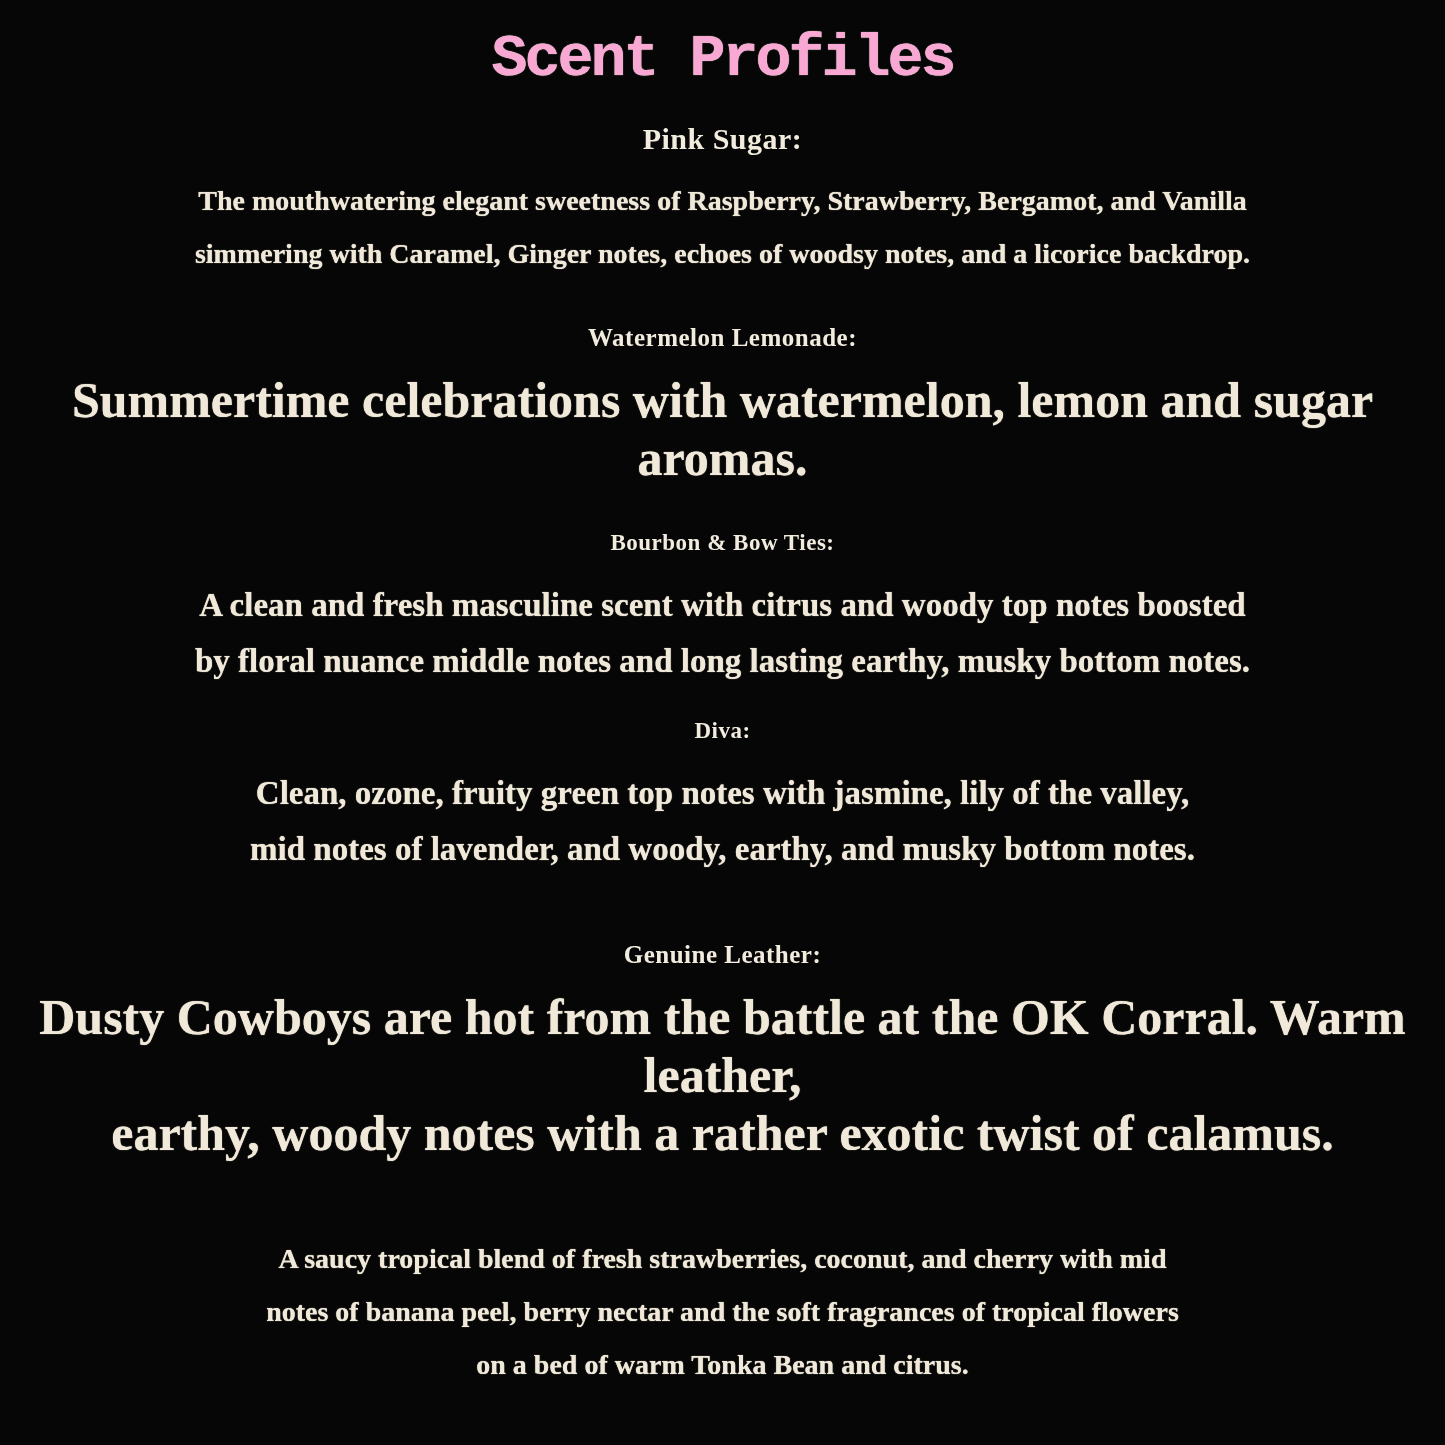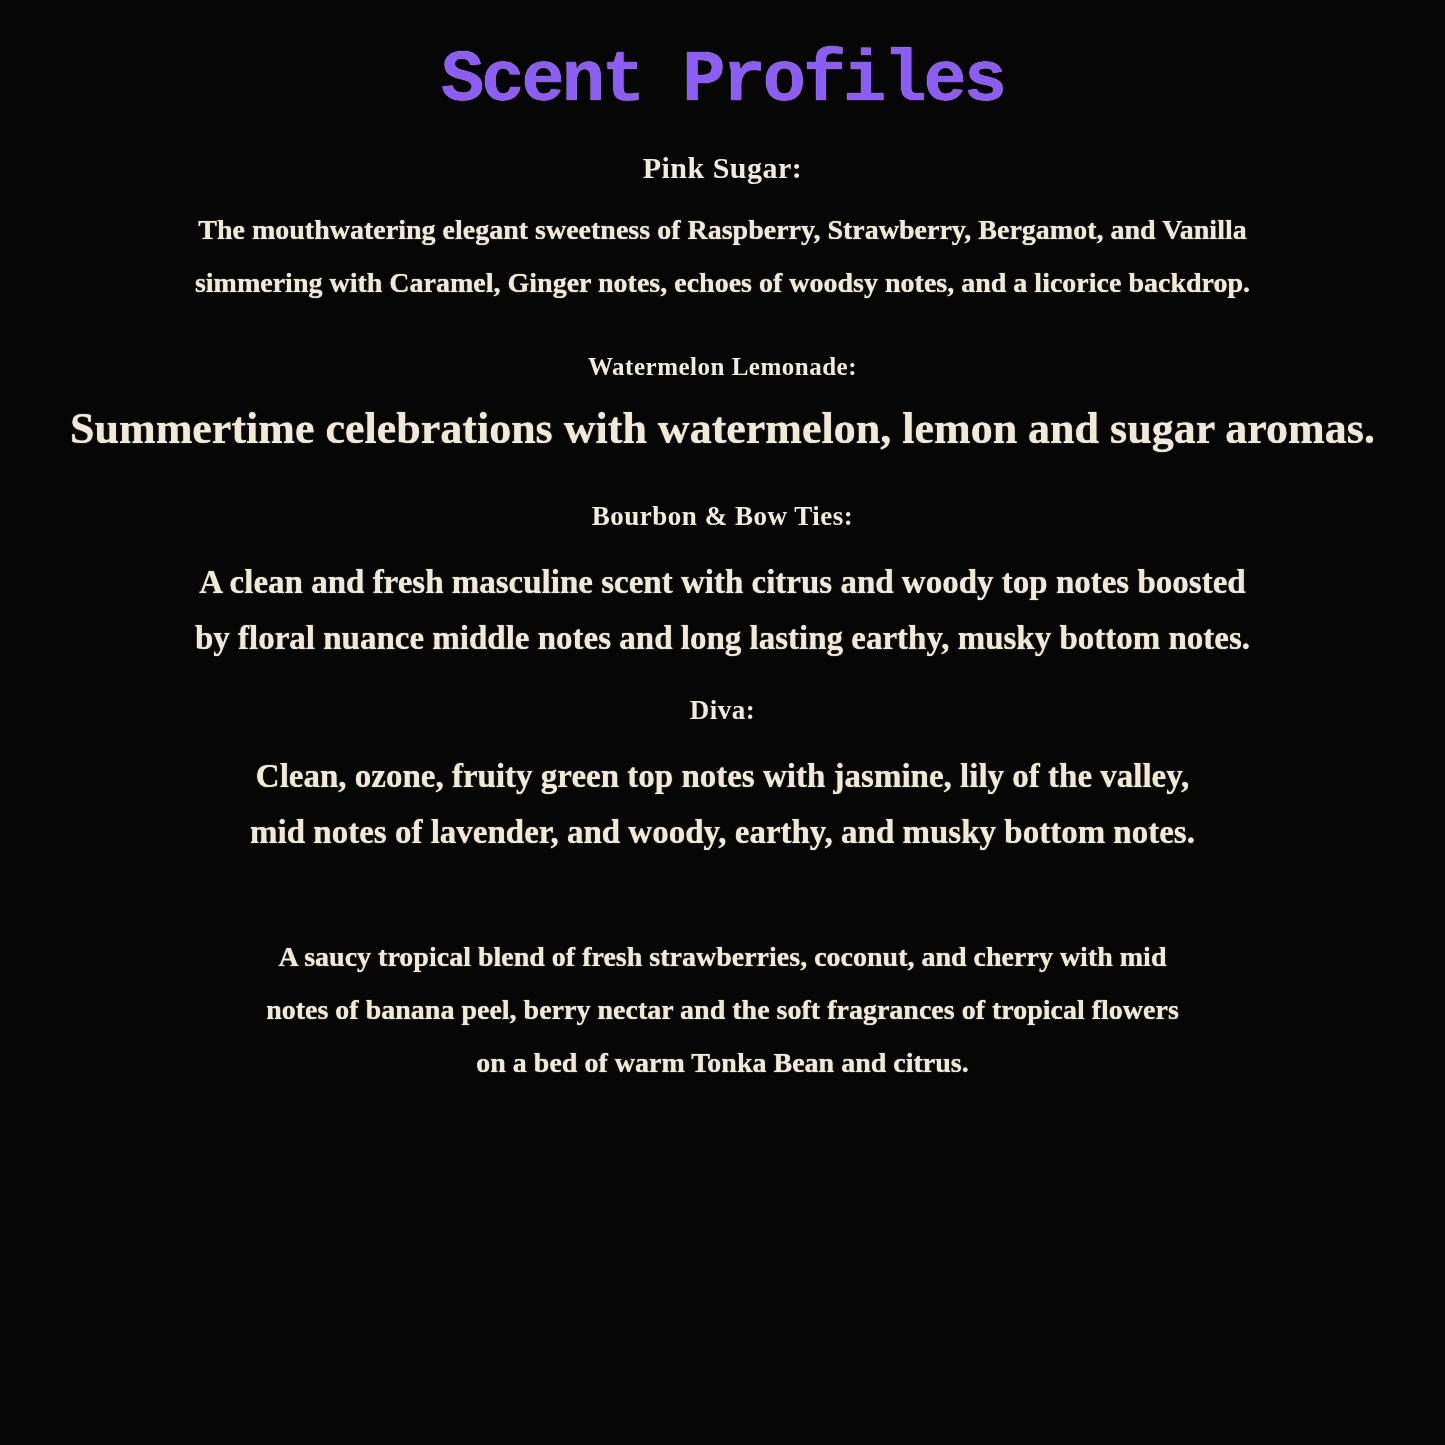--- a/index.html
+++ b/index.html
@@ -13,25 +13,25 @@
     background: #060606;
     color: #f2ecdf;
     overflow: hidden;
     text-align: center;
     box-sizing: border-box;
     padding-top: 26px;
   }
   .page-title {
     font-family: "Liberation Mono", "DejaVu Sans Mono", monospace;
     font-weight: 700;
-    font-size: 72px;
+    font-size: 60px;
     line-height: 1.1;
     letter-spacing: -3px;
-    margin: 16px;
-    color: #8b5cf6;
+    margin: 0;
+    color: #f9a8d4;
     text-shadow: 0 0 1px #efe7d6;
   }
   .sec {
     font-family: "Liberation Serif", "DejaVu Serif", serif;
     font-weight: 700;
   }
   .sec-heading {
     margin: 8px;
     font-weight: 700;
     letter-spacing: 0.5px;
@@ -42,26 +42,26 @@
     font-weight: 700;
     color: #f0e9da;
     text-shadow: 0 0 1px #e8e1d0;
   }
 
   
   .sec.small .sec-heading { font-size: 30px; line-height: 1.4; margin-bottom: 14px; }
   .sec.small .sec-line    { font-size: 28px; line-height: 53px; }
 
   
-  .sec.medium .sec-heading { font-size: 27px; line-height: 1.4; margin-bottom: 18px; }
+  .sec.medium .sec-heading { font-size: 23px; line-height: 1.4; margin-bottom: 18px; }
   .sec.medium .sec-line    { font-size: 33px; line-height: 56px; }
 
   
   .sec.large .sec-heading { font-size: 25px; line-height: 1.4; margin-bottom: 16px; }
-  .sec.large .sec-line    { font-size: 44px; line-height: 58px; }
+  .sec.large .sec-line    { font-size: 50px; line-height: 58px; }
 
   .sec-pink-sugar          { margin-top: 26px; }
   .sec-watermelon-lemonade { margin-top: 40px; }
   .sec-bourbon-bow-ties    { margin-top: 40px; }
   .sec-diva                { margin-top: 26px; }
   .sec-genuine-leather     { margin-top: 60px; }
   .sec-butt-naked          { margin-top: 70px; }
 </style>
 </head>
 <body>
@@ -86,20 +86,25 @@
     <p class="sec-line">A clean and fresh masculine scent with citrus and woody top notes boosted</p>
     <p class="sec-line">by floral nuance middle notes and long lasting earthy, musky bottom notes.</p>
   </section>
 
   <section class="sec medium sec-diva">
     <h2 class="sec-heading">Diva:</h2>
     <p class="sec-line">Clean, ozone, fruity green top notes with jasmine, lily of the valley,</p>
     <p class="sec-line">mid notes of lavender, and woody, earthy, and musky bottom notes.</p>
   </section>
 
+  <section class="sec large sec-genuine-leather">
+    <h2 class="sec-heading">Genuine Leather:</h2>
+    <p class="sec-line">Dusty Cowboys are hot from the battle at the OK Corral. Warm leather,</p>
+    <p class="sec-line">earthy, woody notes with a rather exotic twist of calamus.</p>
+  </section>
 
   <section class="sec small sec-butt-naked">
     <p class="sec-line">A saucy tropical blend of fresh strawberries, coconut, and cherry with mid</p>
     <p class="sec-line">notes of banana peel, berry nectar and the soft fragrances of tropical flowers</p>
     <p class="sec-line">on a bed of warm Tonka Bean and citrus.</p>
   </section>
 
 </main>
 
 </body></html>

